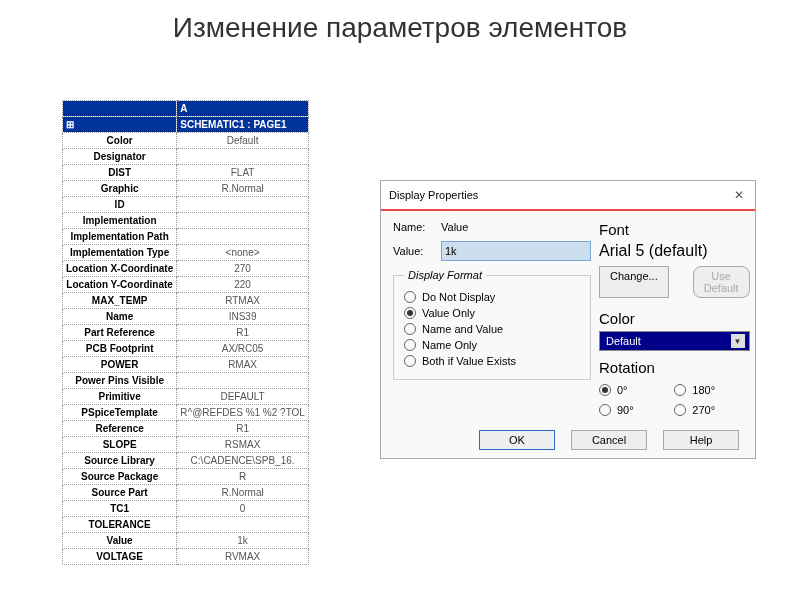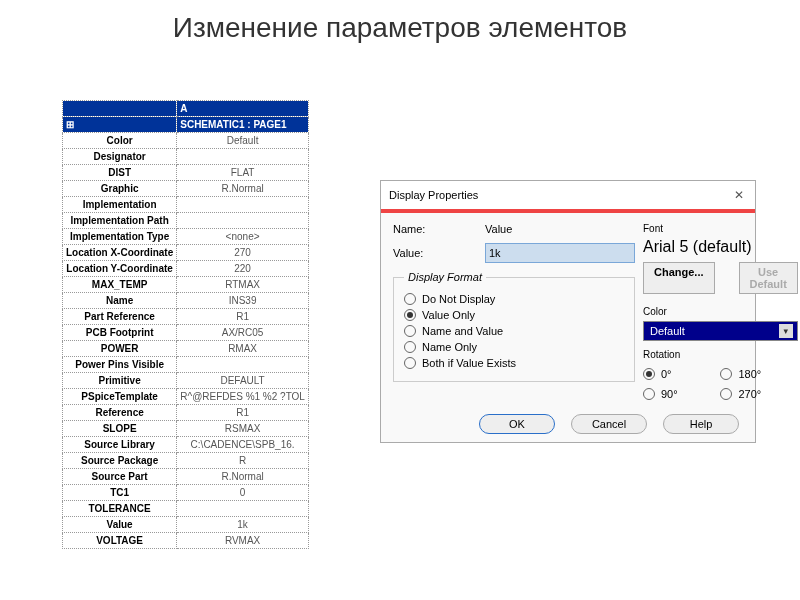--- a/index.html
+++ b/index.html
@@ -39,31 +39,31 @@
     width: 376px;
     border: 1px solid #aaa;
     background: #f9f9f9;
     font-size: 11px;
     padding-bottom: 8px;
   }
   .dlg-titlebar {
     display: flex; justify-content: space-between; align-items: center;
     padding: 6px 8px;
     background: #fff;
-    border-bottom: 4px solid #ef4444;
+    border-bottom: 2px solid #ef4444;
   }
   .dlg-close {
     width: 16px; height: 16px;
     display: flex; align-items: center; justify-content: center;
     font-size: 12px; color: #555; cursor: pointer;
   }
   .dlg-body { display: flex; padding: 10px 12px 4px 12px; }
   .dlg-left { flex: 1.4; }
   .dlg-right { flex: 1; padding-left: 8px; }
-  .row { display: flex; align-items: center; margin-bottom: 8px; font-size: 11px; gap: 44px; }
+  .row { display: flex; align-items: center; margin-bottom: 8px; font-size: 11px; }
   .row .lbl { width: 48px; }
   .text-input {
     border: 1px solid #7aa7d8;
     height: 20px; padding: 1px 3px;
     font-size: 11px; flex: 1;
     background: #fff;
   }
   .text-input.sel { background: #cde; }
   fieldset {
     border: 1px solid #ccc;
@@ -73,49 +73,49 @@
   }
   legend { padding: 0 4px; font-size: 11px; font-style: italic; }
   .radio-row { display: flex; align-items: flex-start; margin: 4px 0; }
   .radio {
     width: 12px; height: 12px; border: 1px solid #666; border-radius: 50%;
     margin-right: 6px; display: inline-flex; align-items: center; justify-content: center;
   }
   .radio.checked::after {
     content: ""; width: 6px; height: 6px; background: #333; border-radius: 50%;
   }
-  .group-label { font-size: 10px; margin-bottom: 4px; }
+  .group-label { font-size: 15px; margin-bottom: 4px; }
   .btn {
     display: inline-block;
     border: 1px solid #aaa;
     background: #eee;
     padding: 3px 10px;
     font-size: 11px;
     text-align: center;
     cursor: pointer;
   }
-  .btn.disabled { color: #aaa; cursor: default; }
-  .btn-row { display: flex; gap: 24px; font-weight: bold; }
+  .btn.disabled { color: #aaa; cursor: default; border-radius: 8px; }
+  .btn-row { display: flex; gap: 24px; }
   .select-box {
     border: 1px solid #888;
     height: 20px; display: flex; align-items: center; justify-content: space-between;
     background: #00008B; color: #fff;
     padding: 0 4px 0 6px; font-size: 11px; margin-bottom: 8px;
   }
   .select-caret {
     width: 14px; height: 14px; background: #ddd; color: #333;
     display: flex; align-items: center; justify-content: center; font-size: 9px;
   }
   .rot-grid { display: flex; flex-wrap: wrap; }
   .rot-grid .radio-row { width: 50%; }
   .btm-buttons {
     display: flex; justify-content: flex-end; gap: 16px;
     padding: 6px 16px 0 16px;
   }
-  .btm-buttons .btn { width: 76px; border-radius: 10px; }
+  .btm-buttons .btn { width: 76px; }
   .btn.primary { border: 1px solid #2a6fc9; }
 </style>
 </head>
 <body>
 
 <div class="page-title">Изменение параметров элементов</div>
 
 <table class="prop-table">
   <tbody>
       <tr class="header-row">
@@ -136,20 +136,24 @@
         <td class="col-label">Designator</td>
         <td class="col-value"></td>
       </tr>
       <tr>
         <td class="col-label">DIST</td>
         <td class="col-value">FLAT</td>
       </tr>
       <tr>
         <td class="col-label">Graphic</td>
         <td class="col-value">R.Normal</td>
+      </tr>
+      <tr>
+        <td class="col-label">ID</td>
+        <td class="col-value"></td>
       </tr>
       <tr>
         <td class="col-label">Implementation</td>
         <td class="col-value"></td>
       </tr>
       <tr>
         <td class="col-label">Implementation Path</td>
         <td class="col-value"></td>
       </tr>
       <tr>

